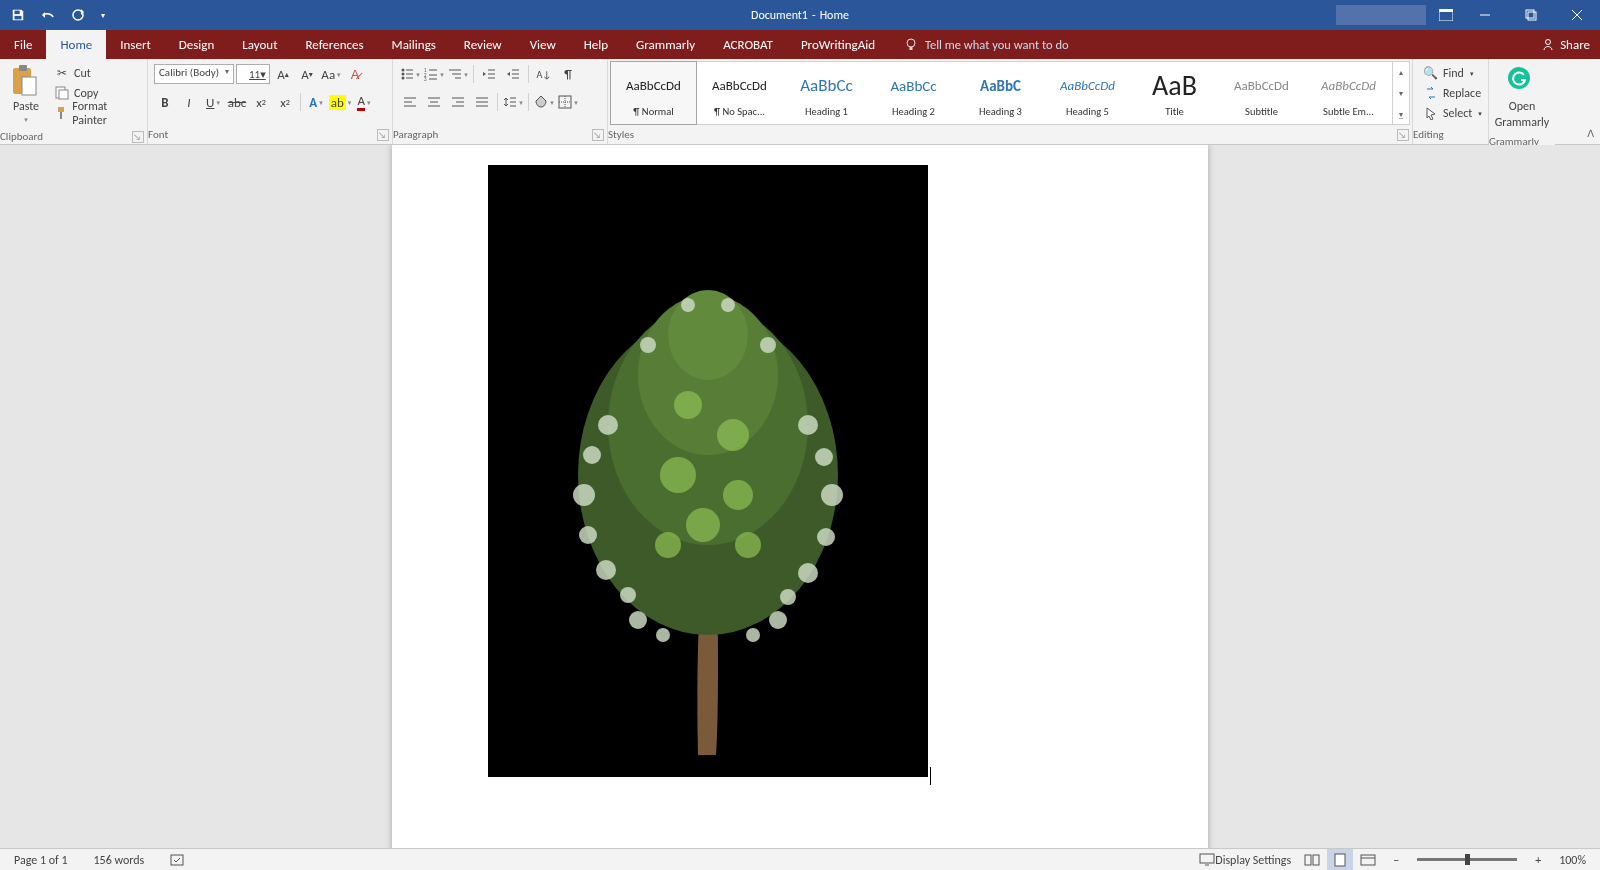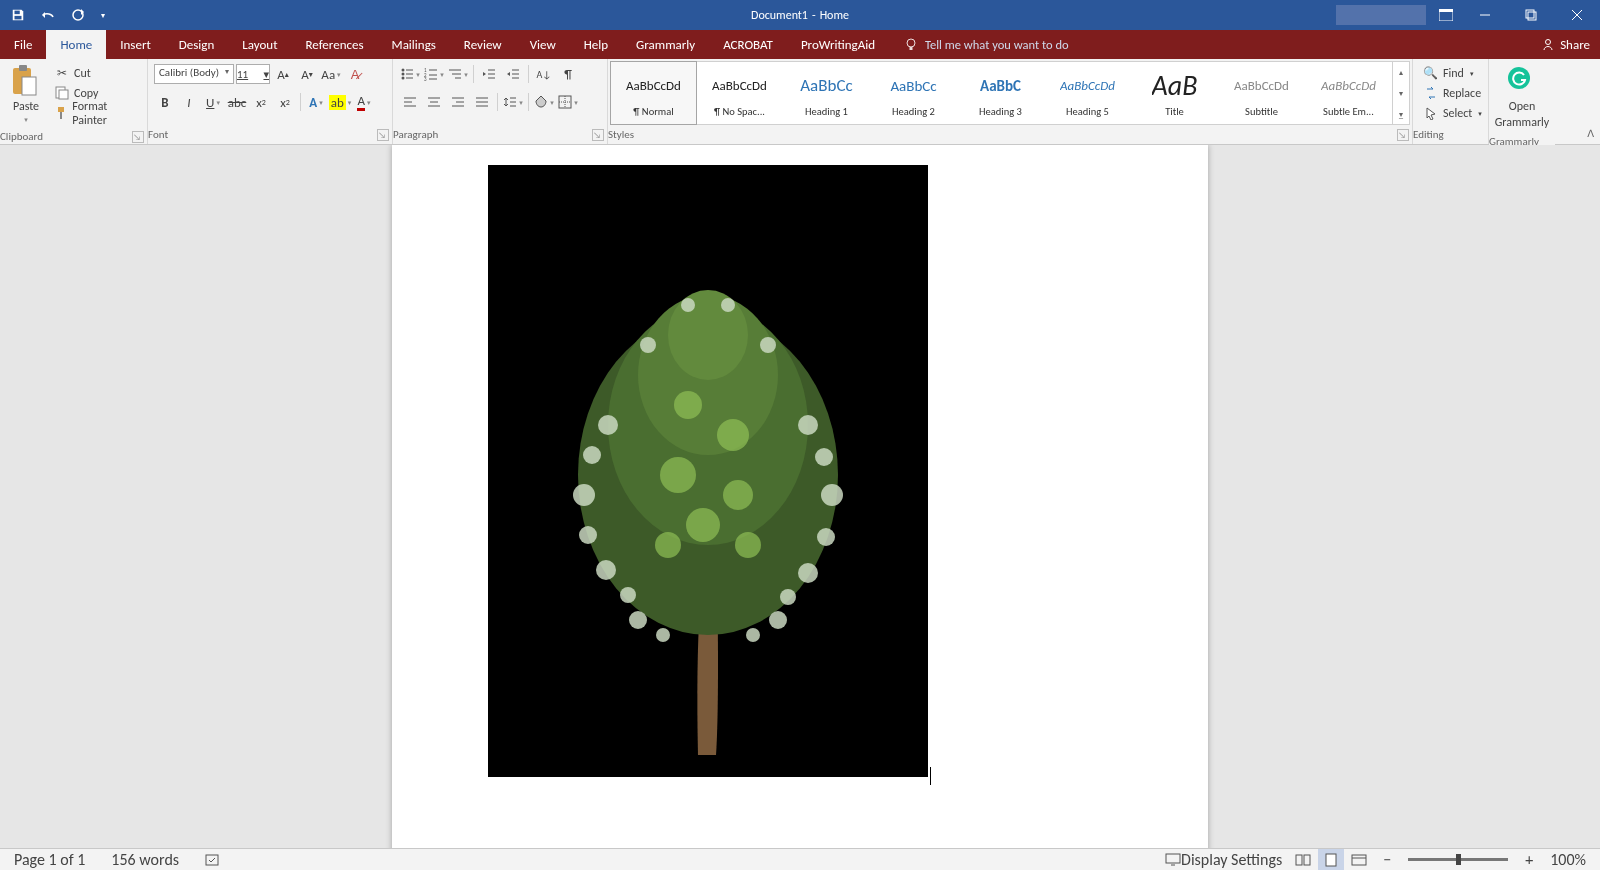--- a/index.html
+++ b/index.html
@@ -34,21 +34,21 @@
 .vbtn { display:flex; flex-direction:column; align-items:center; justify-content:flex-start; gap:2px; padding:2px 4px; cursor:pointer;}
 .sbtn { display:flex; align-items:center; gap:4px; padding:1px 4px; cursor:pointer; height:20px;}
 .stack { display:flex; flex-direction:column; gap:0; }
 
 .ico { display:inline-flex; width:16px; height:16px; align-items:center; justify-content:center; }
 .big-ico { width:32px; height:32px; }
 
 
 .fontname { width:80px; height:20px; border:1px solid #adadad; background:#fff; font-size:11px; padding:1px 4px; display:flex; align-items:flex-start; justify-content:space-between;}
 .fontname .dd { font-size:8px; color:#666; }
-.fontsize { width:34px; height:20px; border:1px solid #adadad; background:#fff; font-size:11px; padding:1px 0; display:flex; align-items:center; justify-content:space-between;text-decoration:underline;}
+.fontsize { width:34px; height:20px; border:1px solid #adadad; background:#fff; font-size:11px; padding:1px 12px; display:flex; align-items:center; justify-content:space-between;text-decoration:underline;}
 
 .toolbar-row { display:flex; align-items:center; gap:2px; }
 .tbtn { width:22px; height:22px; display:flex; align-items:center; justify-content:center; cursor:pointer; font-size:13px; }
 .tbtn.dd::after { content:"▾"; font-size:7px; margin-left:2px; color:#888; }
 .sepv { width:1px; height:18px; background:#d0d0d0; margin:0 2px; }
 
 
 .styles-gallery { display:flex; border:1px solid #d0d0d0; background:#fff; height:64px; }
 .style-item { width:87px; display:flex; flex-direction:column; align-items:center; justify-content:center; padding:2px; cursor:pointer; font-size:10.5px; color:#333; }
 .style-item.selected { border:1px solid #a5a5a5; background:#f7f7f7; margin:-1px; padding:3px;}
@@ -60,21 +60,21 @@
 
 .collapse-arrow { position:absolute; right:6px; bottom:4px; font-size:10px; color:#666; cursor:pointer; }
 
 
 .workspace { position:absolute; top:145px; bottom:22px; left:0; right:0; background:#e6e6e6; overflow:hidden; display:flex; justify-content:center; }
 .page { margin-top:0; width:816px; background:#fff; box-shadow:0 0 6px rgba(0,0,0,.3); position:relative; height:1056px; }
 .img-frame { position:absolute; left:96px; top:20px; width:440px; height:612px; background:#000; display:flex; align-items:center; justify-content:center;}
 .cursor-line { position:absolute; left:538px; top:622px; width:1px; height:18px; background:#000; }
 
 
-.statusbar { position:absolute; bottom:0; left:0; right:0; height:22px; background:#f3f3f3; border-top:1px solid #c8c8c8; display:flex; align-items:center; font-size:16px; color:#444; padding:0 8px; }
+.statusbar { position:absolute; bottom:0; left:0; right:0; height:22px; background:#f3f3f3; border-top:1px solid #c8c8c8; display:flex; align-items:center; font-size:12px; color:#444; padding:0 8px; }
 .statusbar .left { display:flex; align-items:center; gap:14px;}
 .statusbar .right { margin-left:auto; display:flex; align-items:center; gap:2px; }
 .sb-btn { padding:0 6px; height:22px; display:flex; align-items:center; cursor:pointer; }
 .view-btn { width:26px; height:22px; display:flex; align-items:center; justify-content:center; cursor:pointer; }
 .view-btn.active { background:#c9d4e8; }
 .zoom-slider { width:100px; height:3px; background:#777; position:relative; margin:0 6px;}
 .zoom-slider .thumb { position:absolute; left:48px; top:-4px; width:5px; height:11px; background:#444; }
 svg { display:block; }
 </style>
 </head>
@@ -392,21 +392,21 @@
           </div>
           <div class="style-item">
             <div class="style-preview" style="font-size:15px;color:#2e74b5;font-weight:bold;">AaBbC</div>
             <div class="style-name">Heading 3</div>
           </div>
           <div class="style-item">
             <div class="style-preview" style="font-size:13px;color:#2e74b5;font-style:italic;">AaBbCcDd</div>
             <div class="style-name">Heading 5</div>
           </div>
           <div class="style-item">
-            <div class="style-preview" style="font-size:28px;color:#222;font-style:italic;">AaB</div>
+            <div class="style-preview" style="font-size:28px;color:#222;">AaB</div>
             <div class="style-name">Title</div>
           </div>
           <div class="style-item">
             <div class="style-preview" style="font-size:13px;color:#888;">AaBbCcDd</div>
             <div class="style-name">Subtitle</div>
           </div>
           <div class="style-item">
             <div class="style-preview" style="font-size:13px;color:#888;font-style:italic;">AaBbCcDd</div>
             <div class="style-name">Subtle Em...</div>
           </div>

